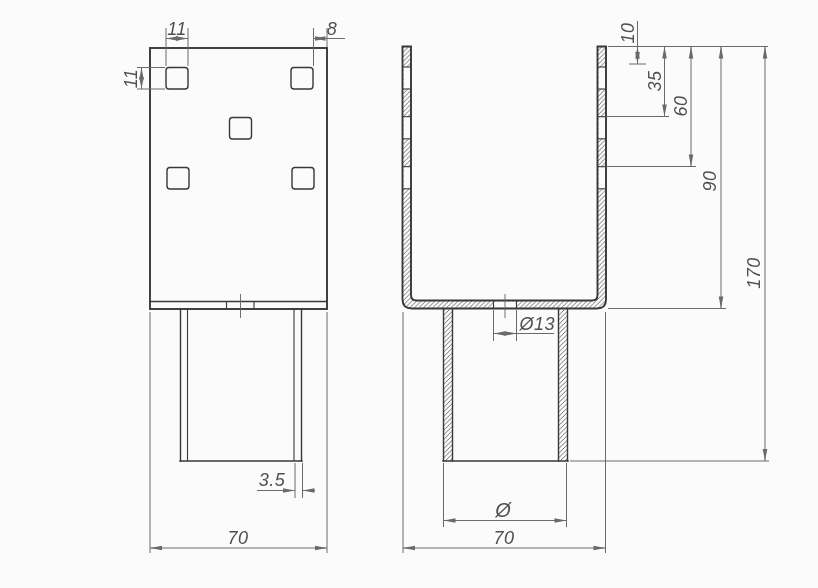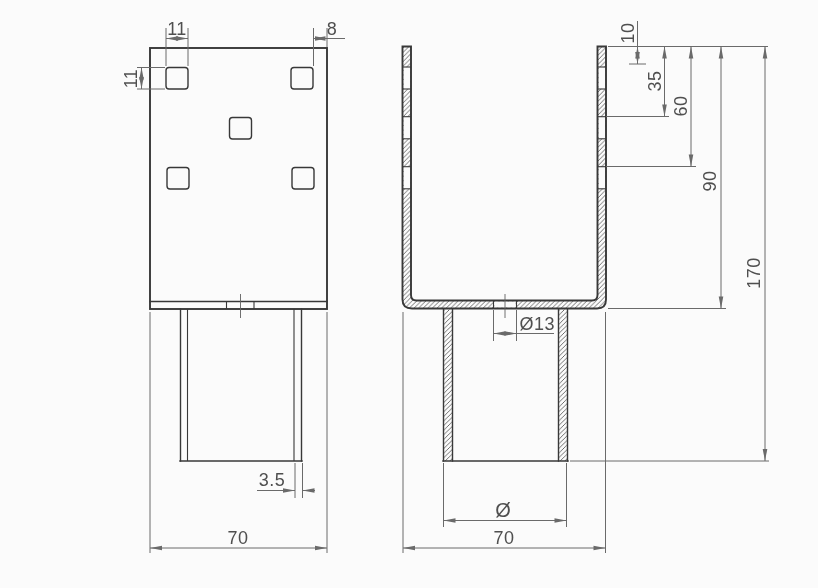--- a/index.html
+++ b/index.html
@@ -3,21 +3,21 @@
 <meta charset="utf-8">
 <style>
   :root{
     --background:#fbfbfb;
     --object-line:#383838;
     --dim-line:#6a6a6a;
     --text-color:#4f4f4f;
     --hatch-color:#5a5a5a;
   }
   html,body{margin:0;padding:0;background:var(--background);}
-  .stage{width:818px;height:580px;position:relative;background:var(--background);overflow:hidden;}
+  .stage{width:818px;height:580px;position:relative;background:var(--background);overflow:hidden;font-style:italic;}
   svg{display:block;}
   .line-strong{stroke:var(--object-line);stroke-width:1.9;fill:none;stroke-linecap:square;}
   .line-med{stroke:var(--object-line);stroke-width:1.4;fill:none;stroke-linecap:square;}
   .line-thin{stroke:var(--object-line);stroke-width:1.1;fill:none;stroke-linecap:butt;}
   .centerline{stroke:#606060;stroke-width:0.9;fill:none;}
   .dim{stroke:var(--dim-line);stroke-width:1;fill:none;stroke-linecap:butt;}
   .whiteout{fill:var(--background);stroke:none;}
   .hatched{fill:url(#hatch);stroke:none;}
   .dim-text{fill:var(--text-color);font-family:"Liberation Sans",sans-serif;font-size:18px;font-weight:400;letter-spacing:0.5px;}
   .dim-text-big{fill:var(--text-color);font-family:"Liberation Sans",sans-serif;font-size:20px;font-weight:400;}

